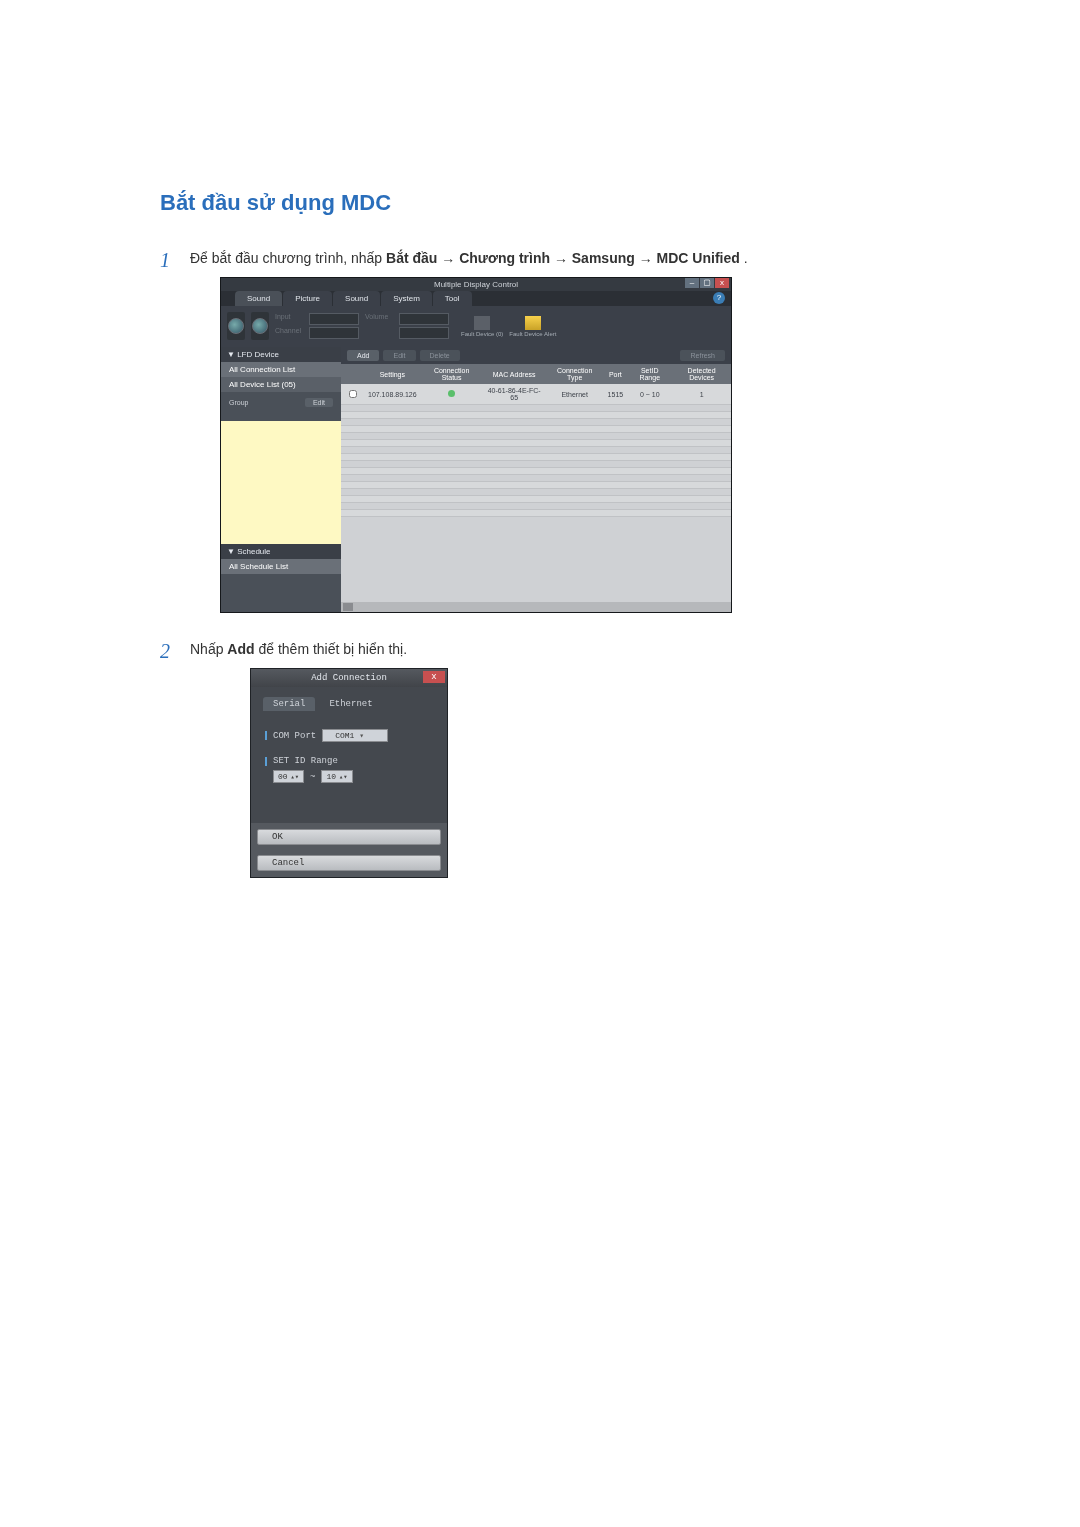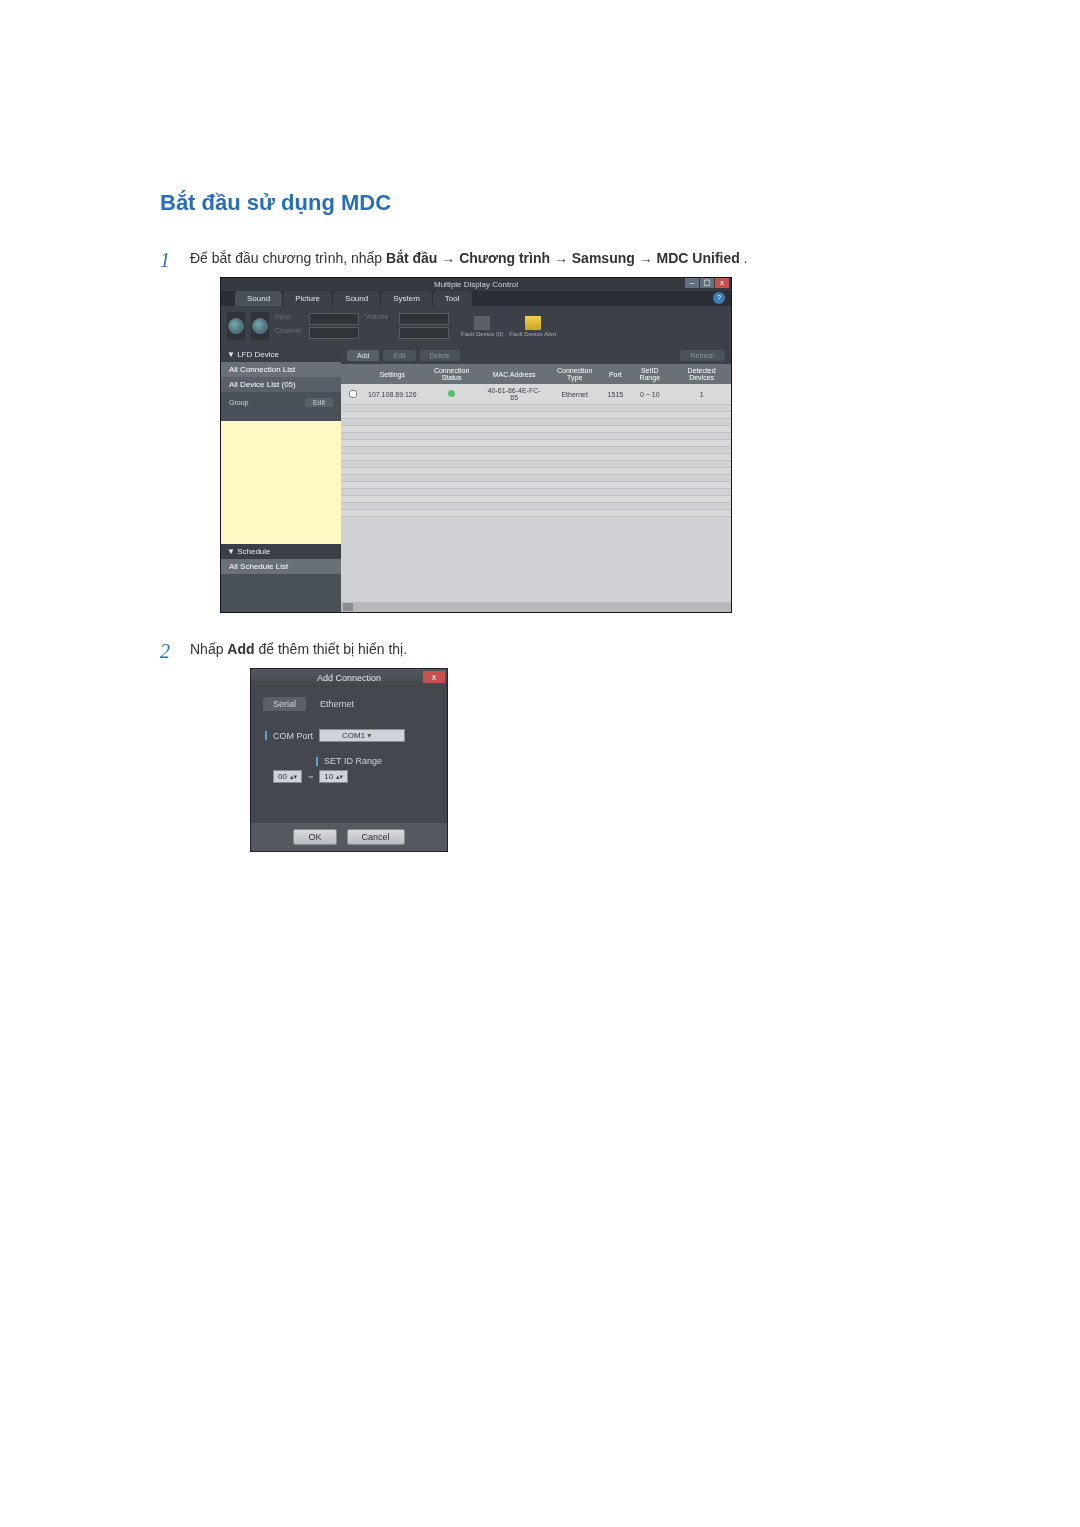--- a/index.html
+++ b/index.html
@@ -269,21 +269,21 @@
     display: inline-block;
     width: 18px;
   }
 
   
   .add-dialog {
     width: 196px;
     margin: 6px 0 0 60px;
     background: #44484e;
     border: 1px solid #1f2226;
-    font-family: Liberation Sans, sans-serif;
+    font-family: Liberation Mono, monospace;
     font-size: 9px;
     color: #cfd3d9;
   }
   .add-titlebar {
     background: linear-gradient(#55595f,#414449);
     color: #e4e8ee;
     text-align: center;
     padding: 4px 0;
     position: relative;
     font-size: 9px;
@@ -313,37 +313,37 @@
     color:#cfd3d9; font-size:9px;
     display:flex; align-items:center; gap:6px;
     margin: 6px 0 4px 0;
   }
   .add-label::before{
     content:"";
     display:inline-block;width:2px;height:9px;background:#5a9fd6;
   }
   .add-select {
     background:#cfd3d9;color:#333;
-    padding:1px 22px;border:1px solid #8a8c90;
+    padding:1px 12px;border:1px solid #8a8c90;
     font-size:8px;min-width:40px;display:inline-block;
   }
   .caretdn::after{content:" \25BE"; color:#555;}
   .add-range-row{
     display:flex;align-items:center;gap:6px;
     margin-top:4px;padding-left:8px;
   }
   .stepper{
     background:#cfd3d9;color:#333;border:1px solid #8a8c90;
     padding:1px 4px;font-size:8px;display:flex;align-items:center;gap:3px;
   }
   .stepper .arr{font-size:7px;line-height:6px;color:#444;}
   .add-footer{
     background:#55595f;
     padding:6px;
-    display:flex;justify-content:center;gap:10px;
+    display:flex;justify-content:center;gap:10px;flex-direction:column;
   }
   .dlg-btn{
     background:linear-gradient(#d8dadd,#b9bcc0);
     color:#333;border:1px solid #8a8c90;
     padding:2px 14px;font-size:9px;border-radius:2px;
   }
 </style>
 </head>
 <body>
 
@@ -661,21 +661,21 @@
           </div>
           <div class="add-tabs">
             <div class="add-tab active">Serial</div>
             <div class="add-tab">Ethernet</div>
           </div>
           <div class="add-body">
             <div class="add-label">
               <span>COM Port</span>
               <span class="add-select caretdn">COM1</span>
             </div>
-            <div class="add-label" style="margin-top:14px;justify-content:center;">
+            <div class="add-label" style="margin-top:14px;">
               <span>SET ID Range</span>
             </div>
             <div class="add-range-row">
               <span class="stepper">
                 <span>00</span>
                 <span class="arr">▴▾</span>
               </span>
               <span>~</span>
               <span class="stepper">
                 <span>10</span>

